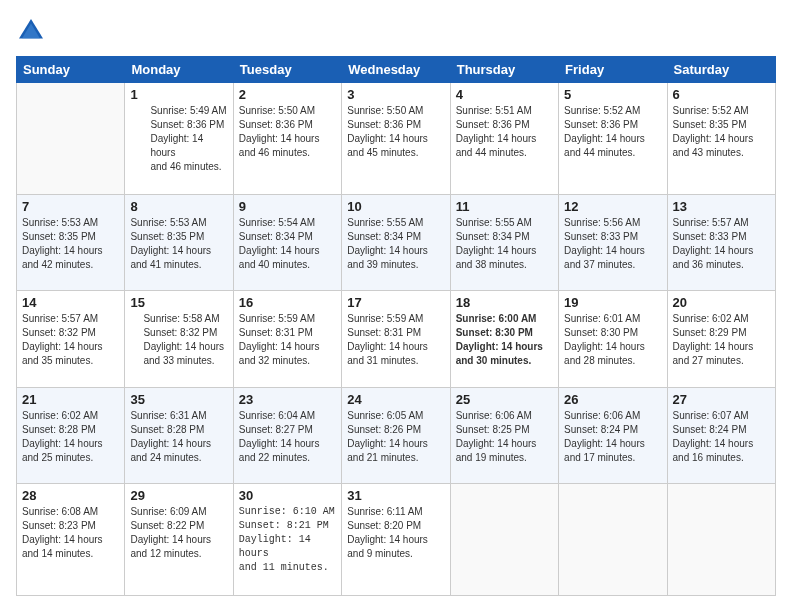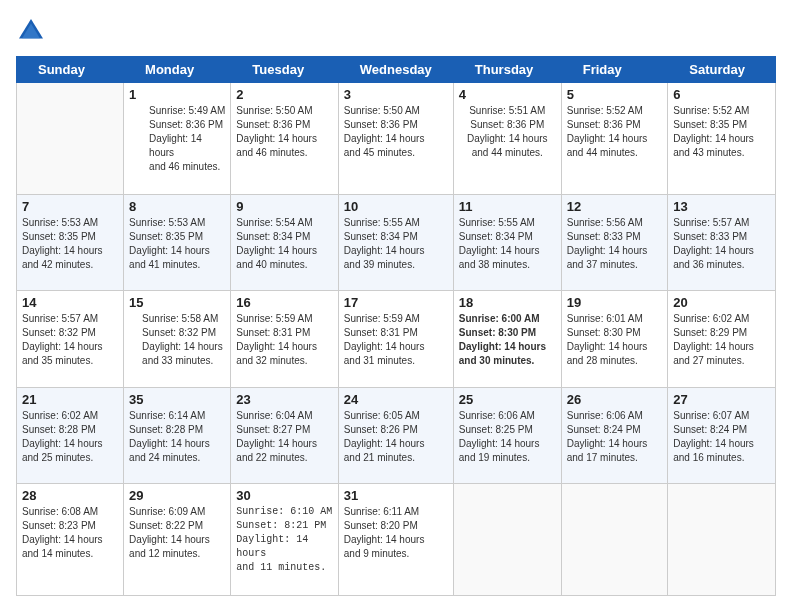--- a/index.html
+++ b/index.html
@@ -61,21 +61,21 @@
     }
     .calendar {
       width: 100%;
       border-collapse: collapse;
       flex: 1;
     }
     .calendar th {
       background-color: #1a5fb4;
       color: white;
       text-align: left;
-      padding: 5px 21px;
+      padding: 5px 6px;
       font-size: 13px;
       font-weight: bold;
       border: 1px solid #1a5fb4;
     }
     .calendar td {
       border: 1px solid #ccc;
       vertical-align: top;
       padding: 4px 5px;
       width: calc(100% / 7);
       font-size: 10.5px;
@@ -156,21 +156,21 @@
           </td>
           <td>
             <span class="day-number">3</span>
             <div class="cell-info" style="white-space: pre-line;">Sunrise: 5:50 AM
 Sunset: 8:36 PM
 Daylight: 14 hours
 and 45 minutes.</div>
           </td>
           <td>
             <span class="day-number">4</span>
-            <div class="cell-info" style="white-space: pre-line; text-align: center;">Sunrise: 5:51 AM
+            <div class="cell-info" style="white-space: pre-line;">Sunrise: 5:51 AM
 Sunset: 8:36 PM
 Daylight: 14 hours
 and 44 minutes.</div>
           </td>
           <td>
             <span class="day-number">5</span>
             <div class="cell-info" style="white-space: pre-line;">Sunrise: 5:52 AM
 Sunset: 8:36 PM
 Daylight: 14 hours
 and 44 minutes.</div>
@@ -288,21 +288,21 @@
         <tr>
           <td>
             <span class="day-number">21</span>
             <div class="cell-info" style="white-space: pre-line;">Sunrise: 6:02 AM
 Sunset: 8:28 PM
 Daylight: 14 hours
 and 25 minutes.</div>
           </td>
           <td>
             <span class="day-number">35</span>
-            <div class="cell-info" style="white-space: pre-line;">Sunrise: 6:14 AM
+            <div class="cell-info" style="white-space: pre-line;">Sunrise: 6:31 AM
 Sunset: 8:28 PM
 Daylight: 14 hours
 and 24 minutes.</div>
           </td>
           <td>
             <span class="day-number">23</span>
             <div class="cell-info" style="white-space: pre-line;">Sunrise: 6:04 AM
 Sunset: 8:27 PM
 Daylight: 14 hours
 and 22 minutes.</div>

